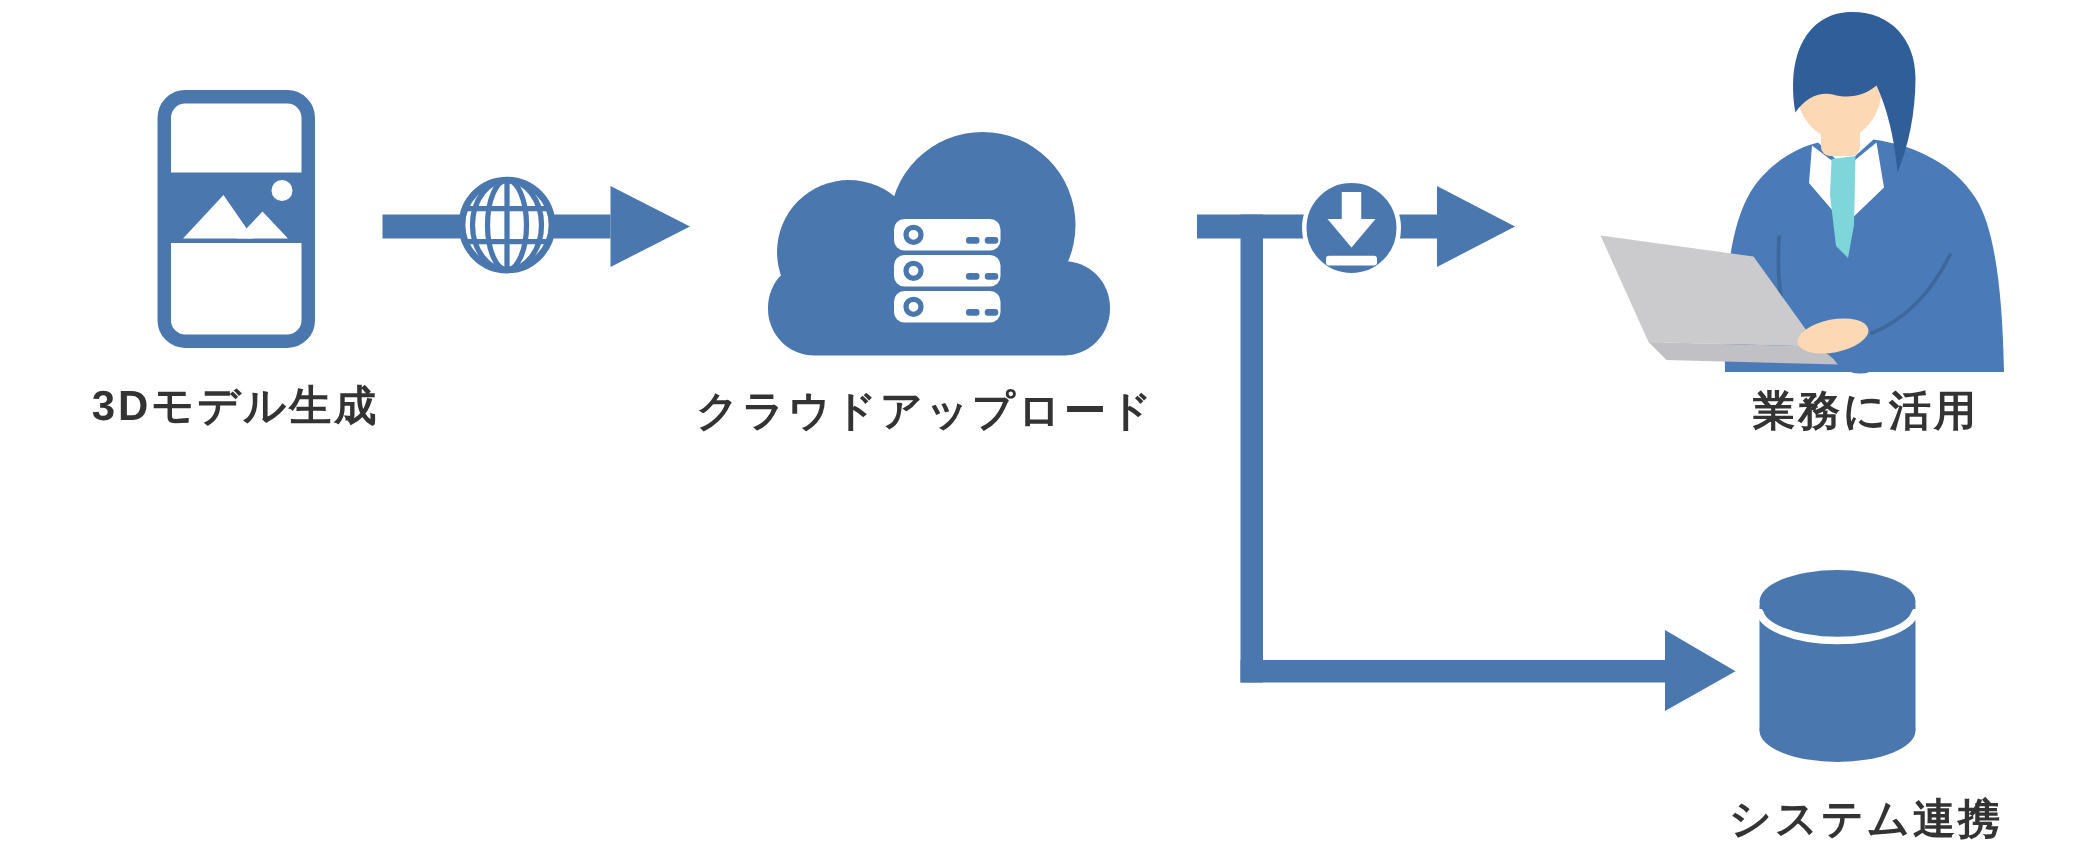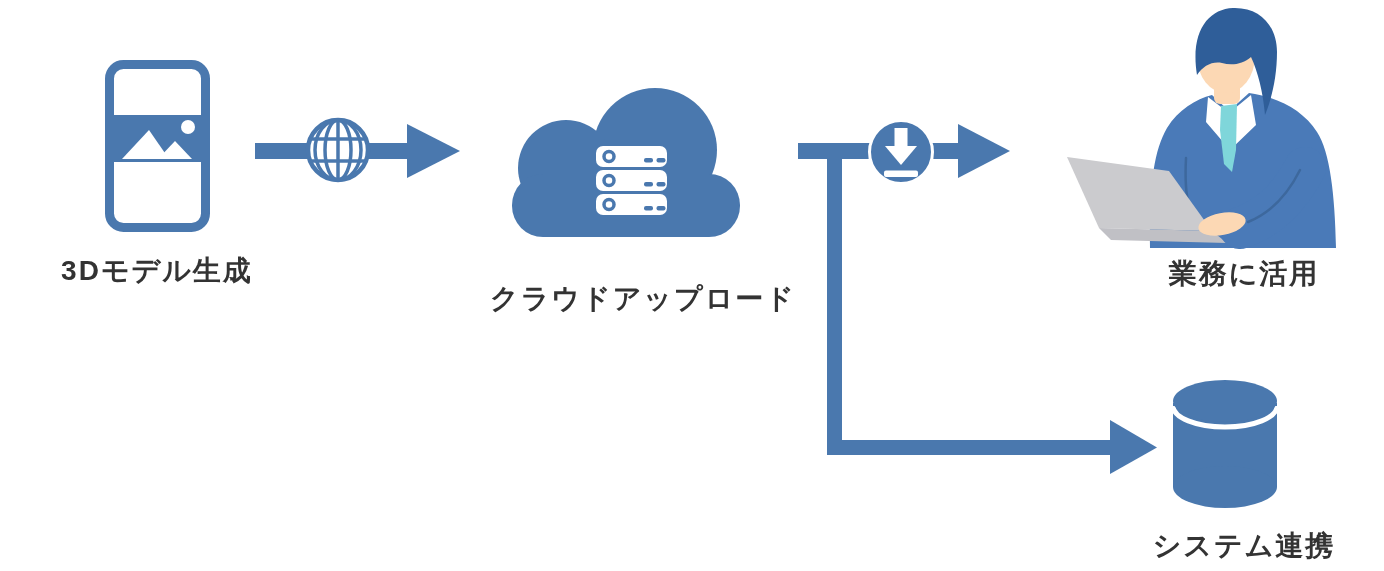--- a/index.html
+++ b/index.html
@@ -30,21 +30,21 @@
   .tie{fill:var(--tie-teal);}
   .lap{fill:var(--laptop-gray);}
   .lap2{fill:#c0c0c5;}
   .seam{stroke:#3d689d;stroke-width:2.5;fill:none;stroke-linecap:round;}
   
   .label{
     position:absolute;color:var(--text);font-weight:bold;font-size:28px;
     letter-spacing:2px;text-align:center;line-height:43px;white-space:nowrap;
   }
   .capture{left:37px;top:249px;width:240px;}
-  .cloud-l{left:463px;top:252px;width:360px;margin-top:25px;}
+  .cloud-l{left:437px;top:252px;width:360px;}
   .biz-l{left:1094px;top:252px;width:300px;}
   .sys-l{left:1094px;top:524px;width:300px;}
 </style>
 </head>
 <body>
 
 <div class="canvas">
 
   <svg width="1384" height="571" viewBox="0 0 1384 571">
 

